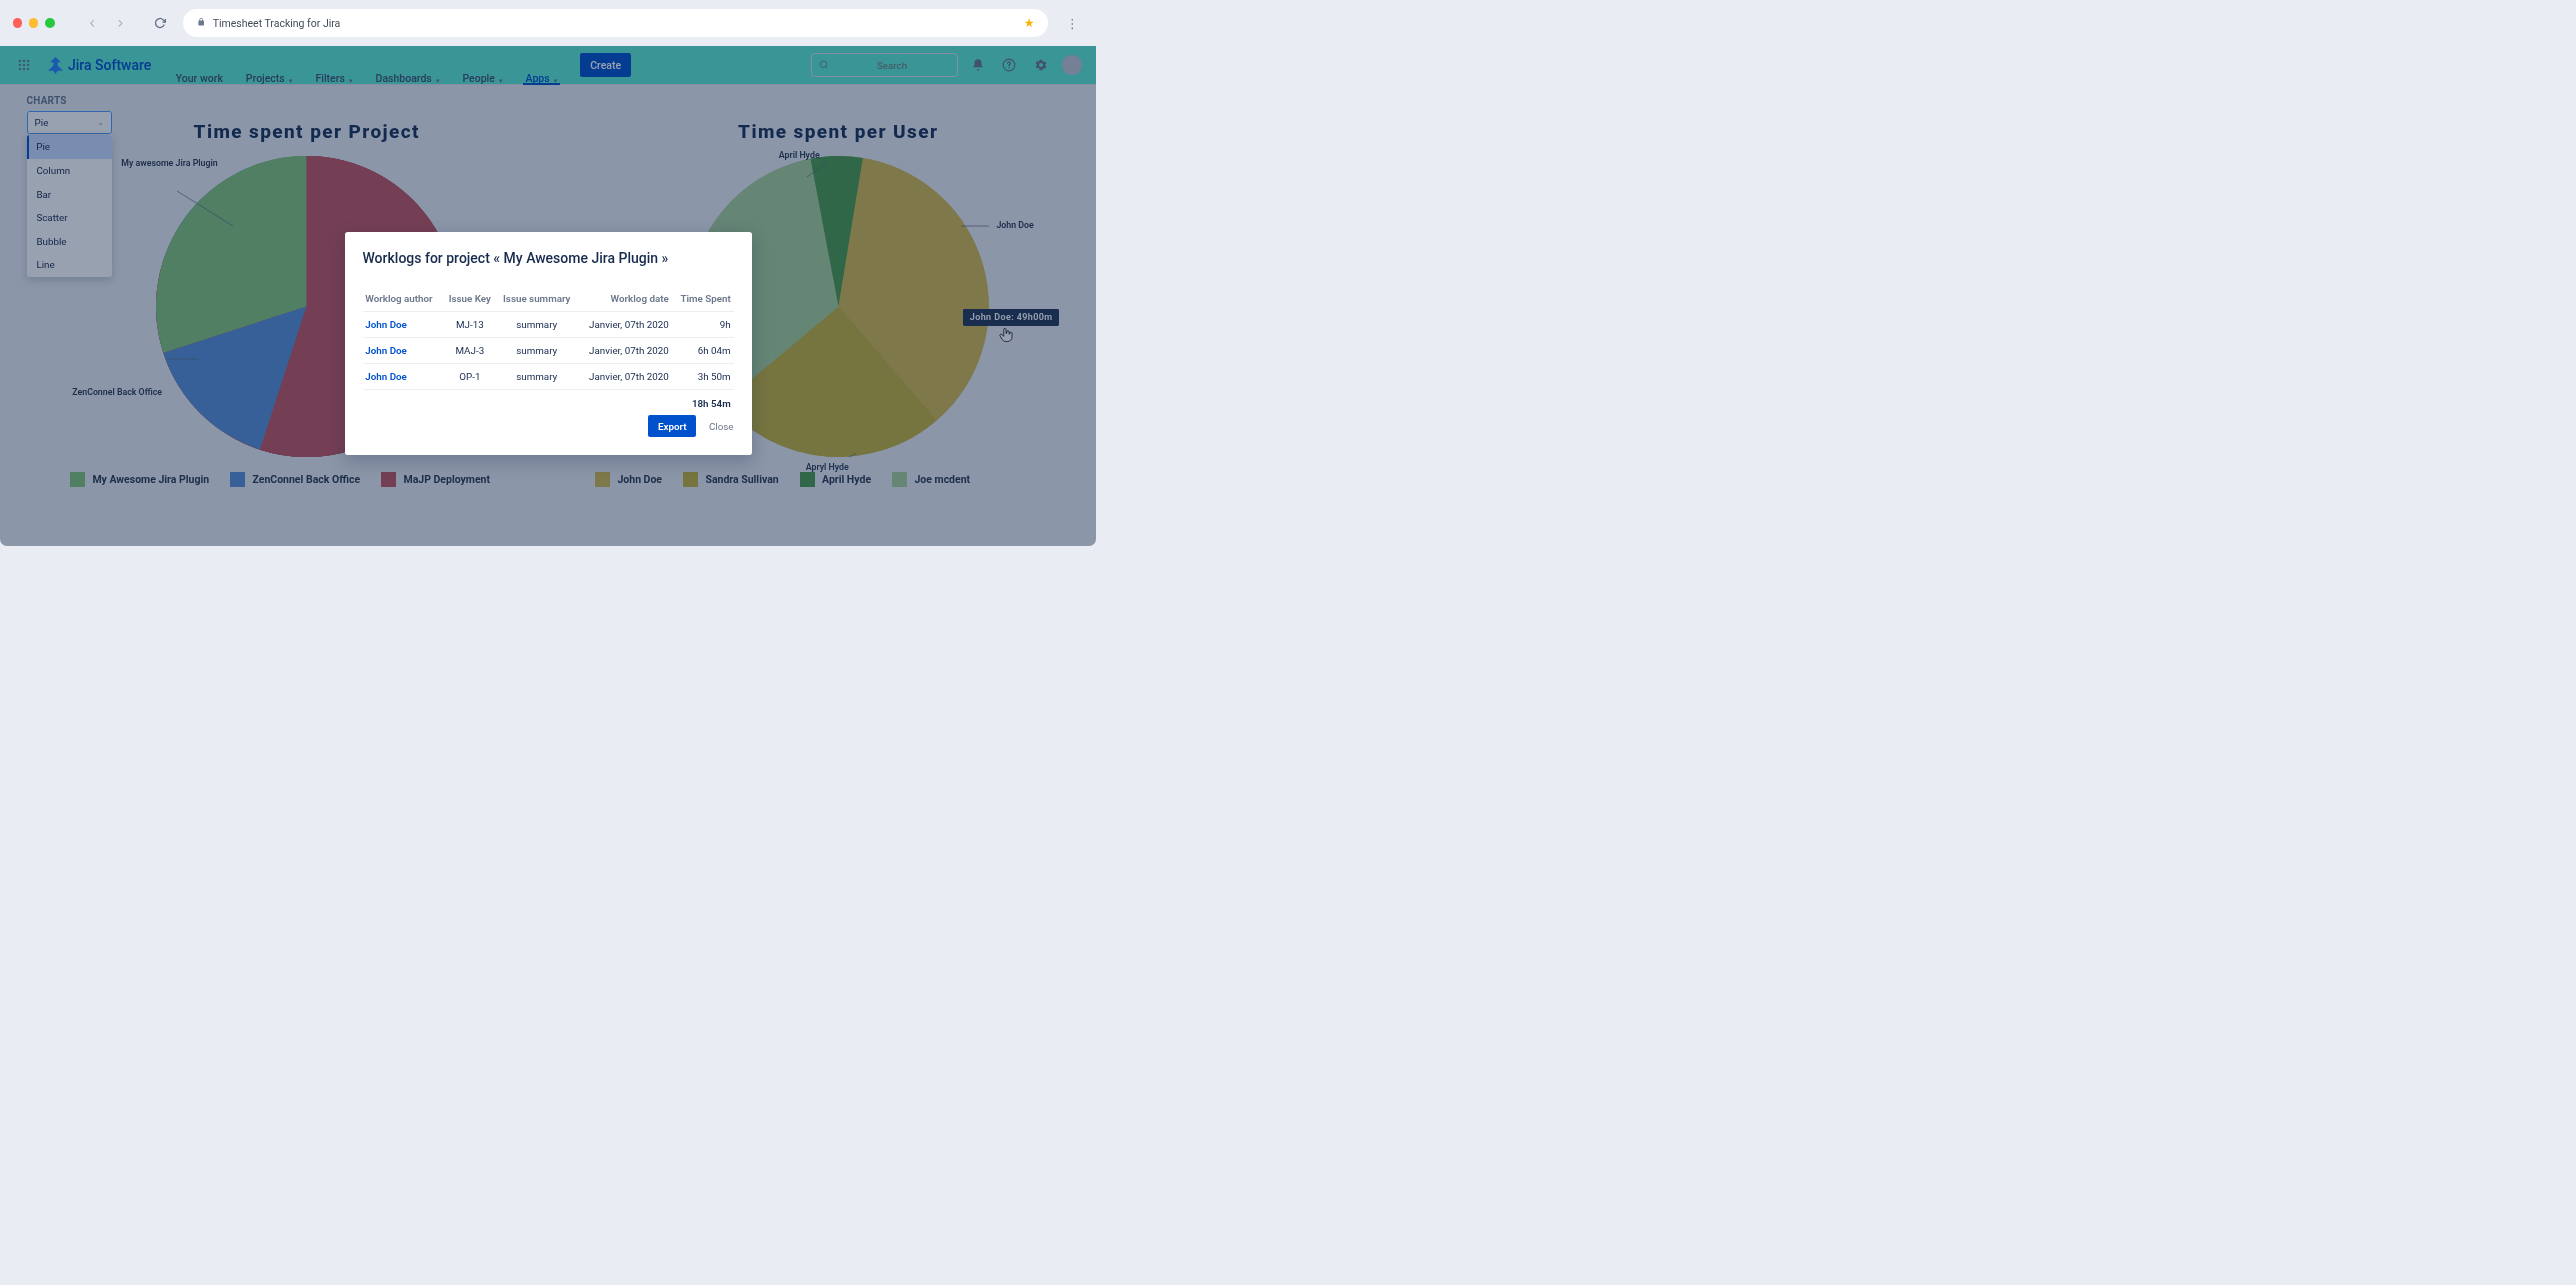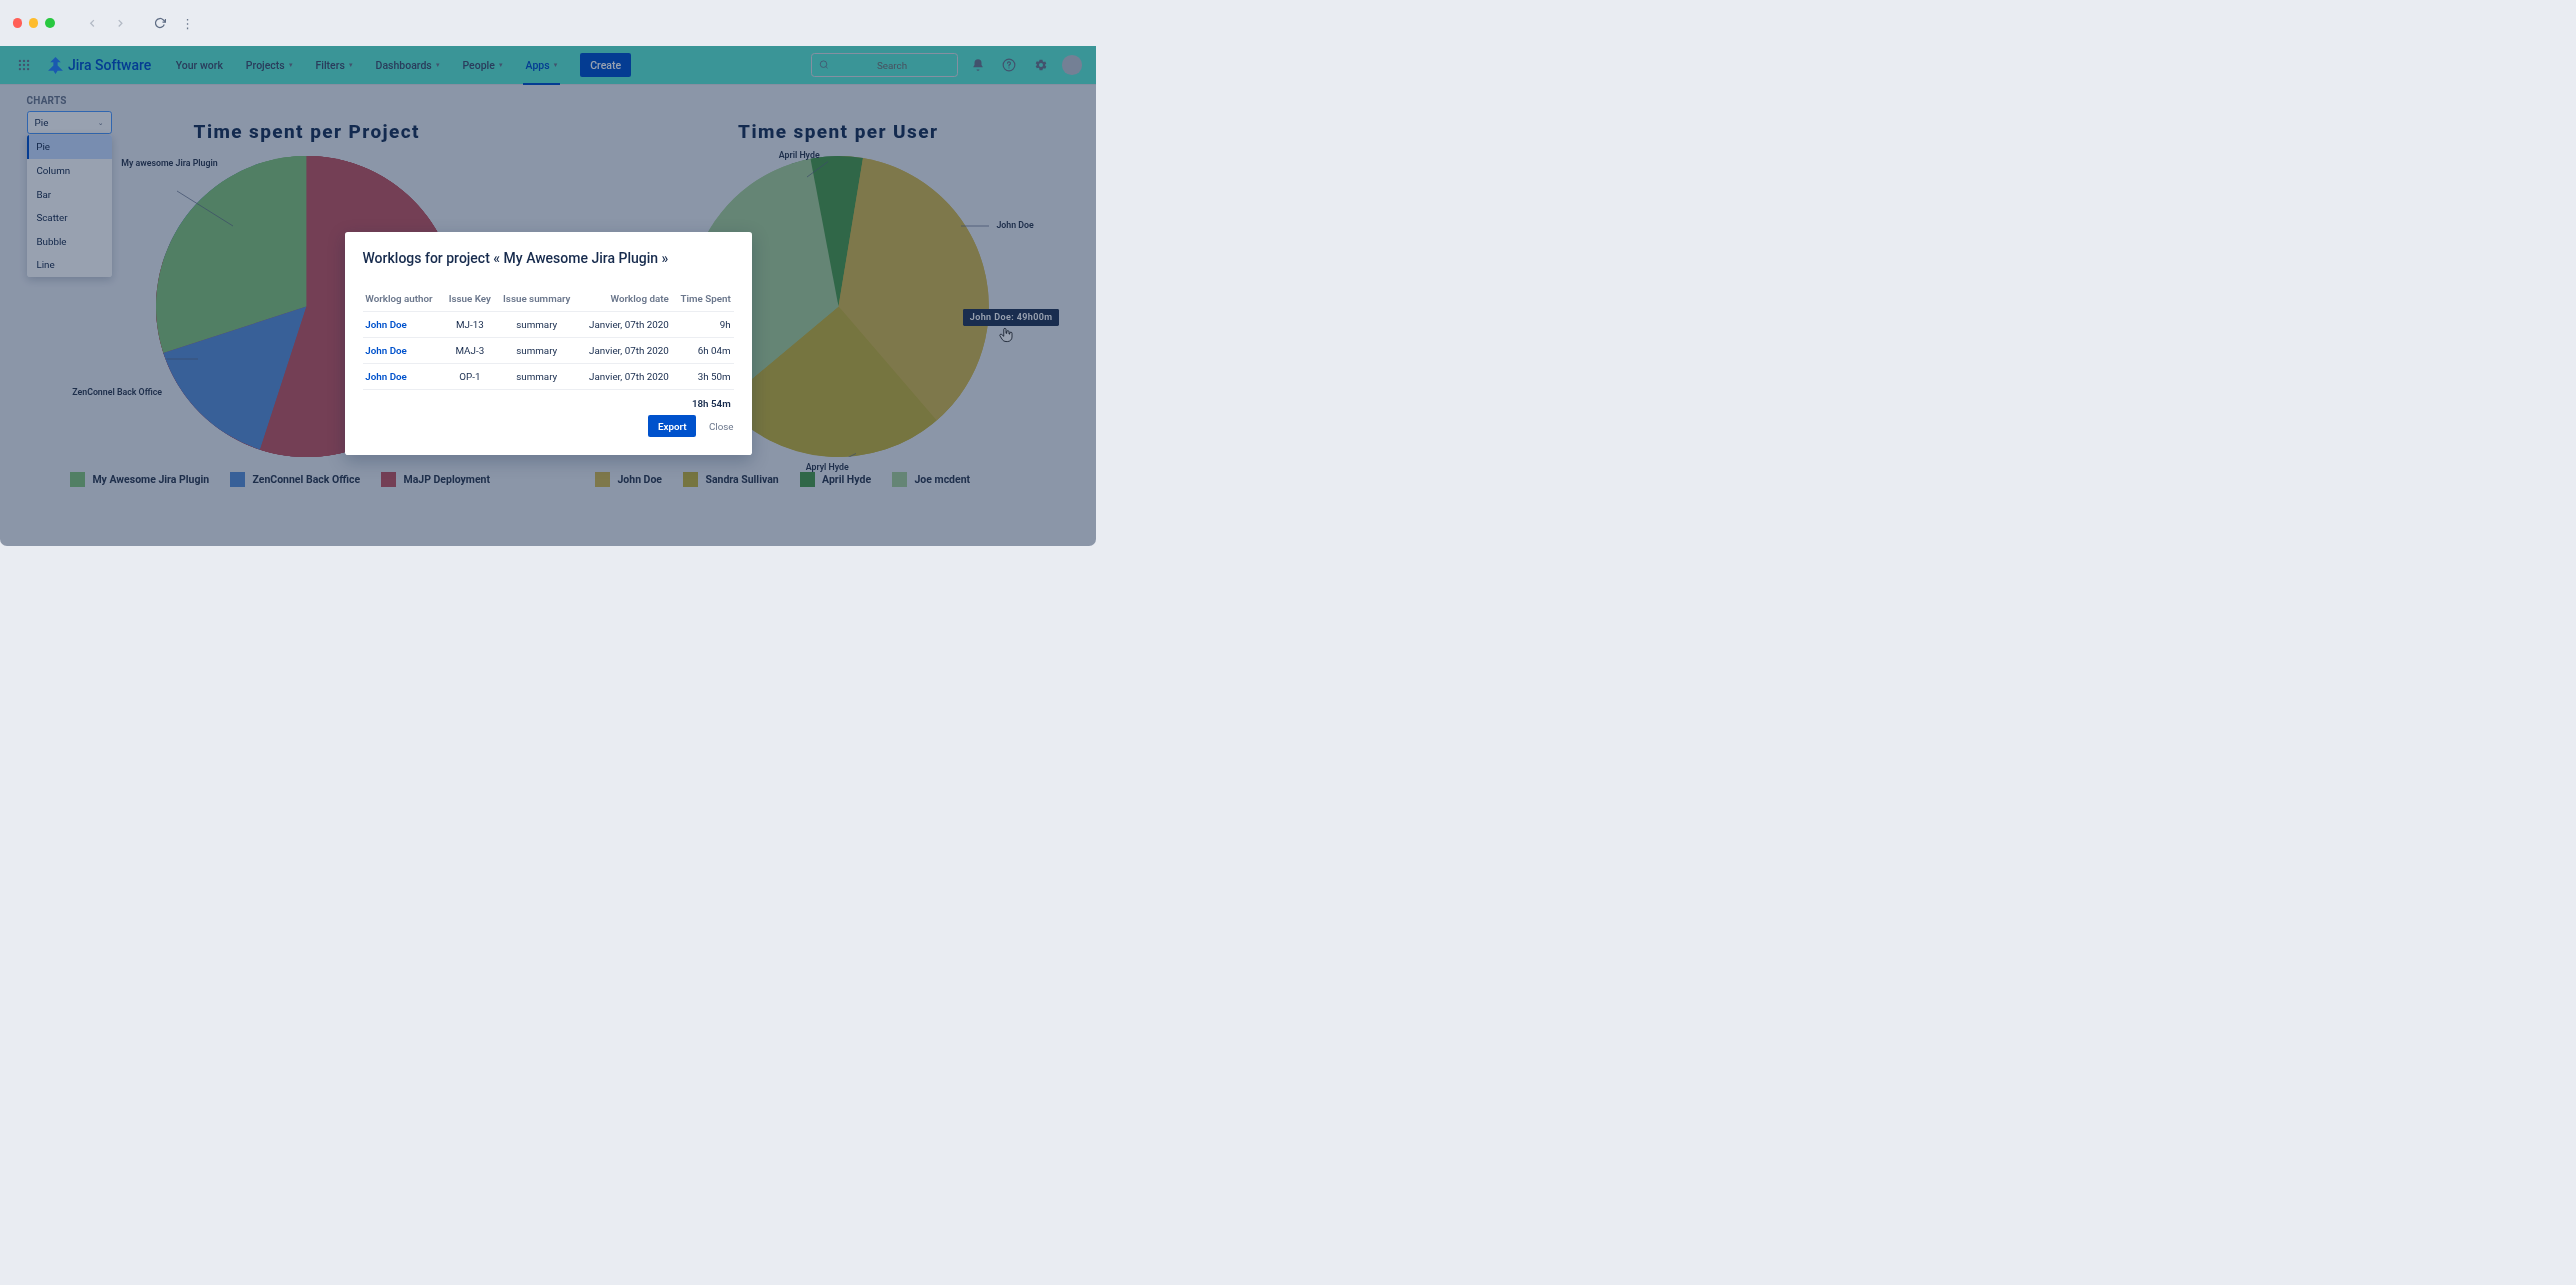--- a/index.html
+++ b/index.html
@@ -18,21 +18,21 @@
 .lock { color: #6b778c; font-size: 9px; }
 .addr-text { color: #424b5a; font-size: 10.5px; }
 .star { color: #f5b400; font-size: 12px; margin-left: auto; }
 .kebab { width: 22.4px; color: #6b778c; text-align: center; font-size: 12.6px; }
 
 
 .jira-header { height: 39px; background: #5eead4; border-bottom: 0.7px solid #dfe1e6; display: flex; align-items: center; padding: 0 12.6px; gap: 9px; }
 .app-switcher { width: 22.4px; height: 22.4px; display: flex; align-items: center; justify-content: center; color: #6b778c; cursor: pointer; }
 .jira-logo { display: flex; align-items: center; gap: 4.2px; color: #0052cc; font-weight: 500; font-size: 14px; margin: 0 8.4px 0 2.8px; cursor: pointer; }
 .jira-logo svg { width: 17px; height: 17px; }
-.nav-item { padding: 0 7px; height: 39px; display: flex; align-items: center; gap: 4.2px; color: #42526e; font-size: 10.5px; font-weight: 500; cursor: pointer; position: relative; }
+.nav-item { padding: 0 7px; height: 39px; display: flex; align-items: flex-end; gap: 4.2px; color: #42526e; font-size: 10.5px; font-weight: 500; cursor: pointer; position: relative; }
 .nav-item.active { color: #0052cc; }
 .nav-item.active::after { content: ""; position: absolute; bottom: -0.7px; left: 4.2px; right: 4.2px; height: 2.1px; background: #0052cc; }
 .chev { font-size: 7px; color: #6b778c; }
 .create-btn { background: #0052cc; color: #fff; border: none; padding: 5.6px 9.8px; border-radius: 2.1px; font-size: 10.5px; font-weight: 500; margin-left: 7px; cursor: pointer; }
 .spacer { flex: 1; }
 .search-box { display: flex; align-items: center; gap: 5.6px; border: 1.4px solid #dfe1e6; border-radius: 3.5px; padding: 2.8px 7px; width: 147px; height: 24px; }
 .search-box input { border: none; outline: none; font-size: 9.8px; width: 100%; color: #6b778c; background: transparent; text-align: center; }
 .hicon { width: 22.4px; height: 22.4px; display: flex; align-items: center; justify-content: center; color: #6b778c; cursor: pointer; border-radius: 50%; }
 .avatar { width: 19.6px; height: 19.6px; background: #c1c7d0; border-radius: 50%; }
 
@@ -99,20 +99,29 @@
   <div class="nav-btn disabled">
     <svg width="12.6" height="12.6" viewBox="0 0 24 24" fill="none" stroke="currentColor" stroke-width="2.5">
         <polyline points="9 18 15 12 9 6"></polyline>
       </svg>
   </div>
   <div class="nav-btn" style="margin-left:11.2px;">
     <svg width="12" height="12" viewBox="0 0 24 24" fill="none" stroke="currentColor" stroke-width="2.5">
         <path d="M23 4v6h-6"></path>
         <path d="M20.49 15a9 9 0 1 1-2.12-9.36L23 10"></path>
       </svg>
+  </div>
+  <div class="addr-bar">
+    <span class="lock">
+      <svg width="8.4" height="9.8" viewBox="0 0 24 24" fill="currentColor">
+          <path d="M18 8h-1V6A5 5 0 0 0 7 6v2H6a2 2 0 0 0-2 2v10a2 2 0 0 0 2 2h12a2 2 0 0 0 2-2V10a2 2 0 0 0-2-2zM9 6a3 3 0 0 1 6 0v2H9z"></path>
+        </svg>
+    </span>
+    <span class="addr-text">Timesheet Tracking for Jira</span>
+    <span class="star">★</span>
   </div>
   <div class="kebab">⋮</div>
 </div>
 
 <div style="position:relative; height:calc(100% - 46px);">
 
 <div class="jira-header">
   <div class="app-switcher">
     <svg width="14" height="14" viewBox="0 0 24 24" fill="currentColor">
           <circle cx="5" cy="5" r="2"></circle>

